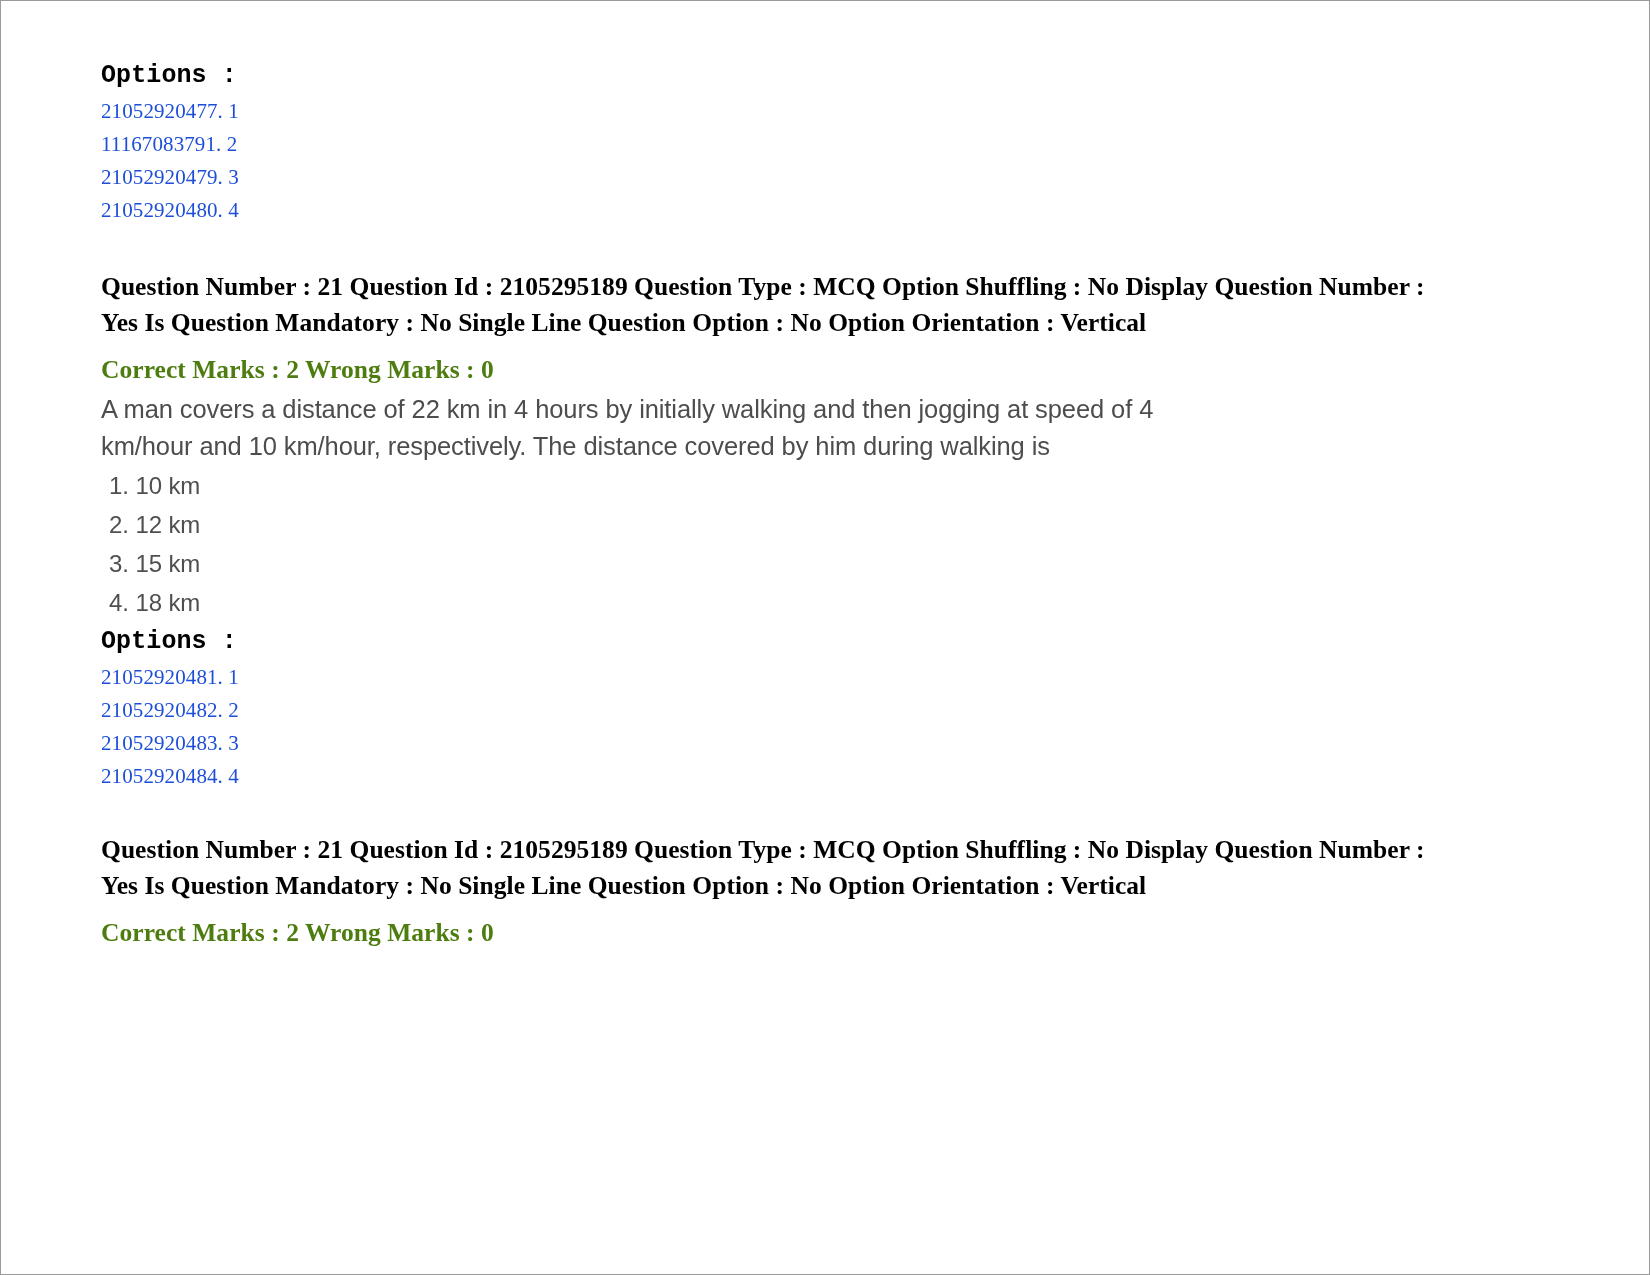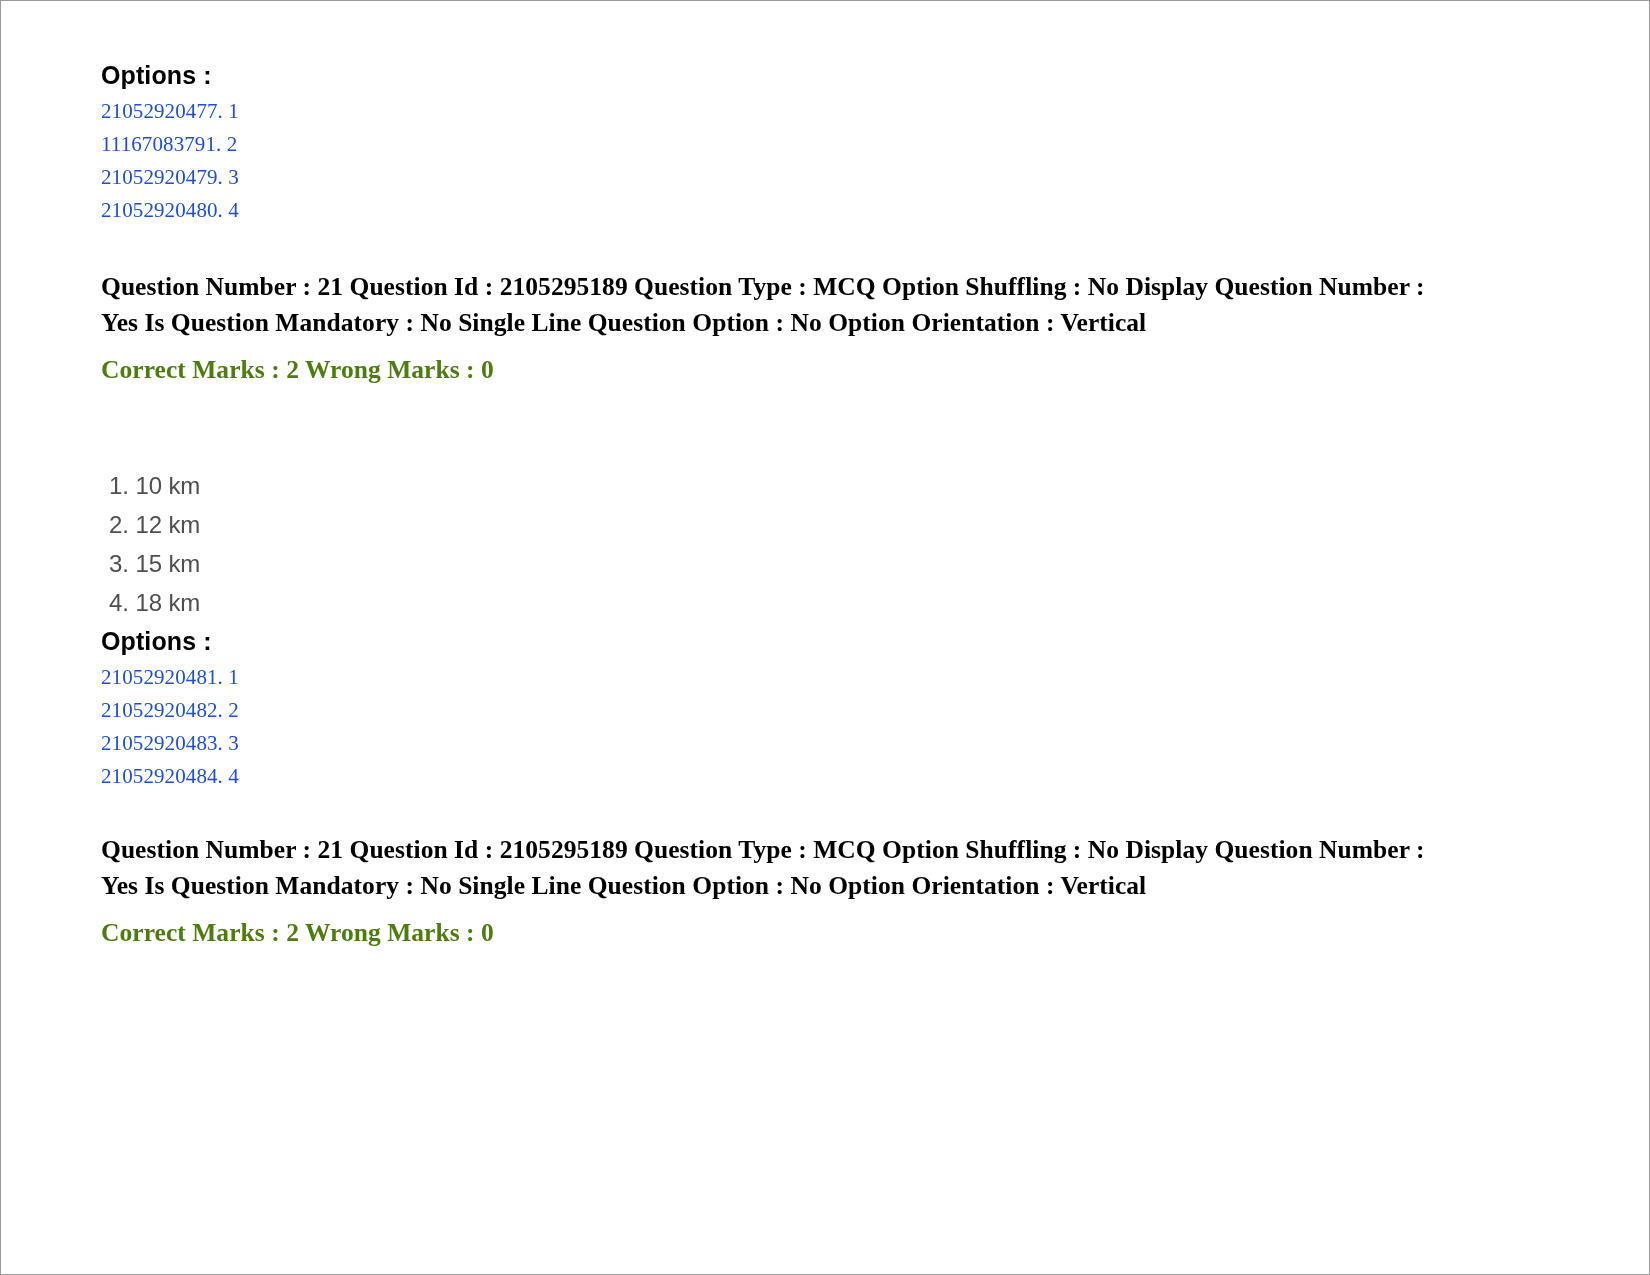--- a/index.html
+++ b/index.html
@@ -24,21 +24,21 @@
   }
   .content {
     position: absolute;
     left: 100px;
     top: 0;
     right: 90px;
   }
 
   
   .opt-head {
-    font-family: Liberation Sans, sans-serif;
+    font-family: Liberation Mono, monospace;
     font-weight: bold;
     font-size: 25px;
     color: #000000;
     letter-spacing: 0.1px;
   }
   .opt-id {
     font-family: "Liberation Serif", serif;
     font-weight: normal;
     font-size: 21px;
     color: #1d4ed8;
@@ -110,20 +110,22 @@
       <span class="opt-id">21052920479. 3</span>
       <span class="opt-id">21052920480. 4</span>
     </div>
 
     <div class="block-meta-1">
       <div class="meta-line">Question Number : 21 Question Id : 2105295189 Question Type : MCQ Option Shuffling : No Display Question Number : Yes Is Question Mandatory : No Single Line Question Option : No Option Orientation : Vertical</div>
       <span class="meta-marks">Correct Marks : 2 Wrong Marks : 0</span>
     </div>
 
     <div class="block-question">
+      <div class="scan-body">A man covers a distance of 22 km in 4 hours by initially walking and then jogging at speed of 4</div>
+      <div class="scan-body">km/hour and 10 km/hour, respectively. The distance covered by him during walking is</div>
     </div>
 
     <div class="block-choices">
       <span class="scan-choice">1. 10 km</span>
       <span class="scan-choice">2. 12 km</span>
       <span class="scan-choice">3. 15 km</span>
       <span class="scan-choice">4. 18 km</span>
     </div>
 
     <div class="block-options-2">

